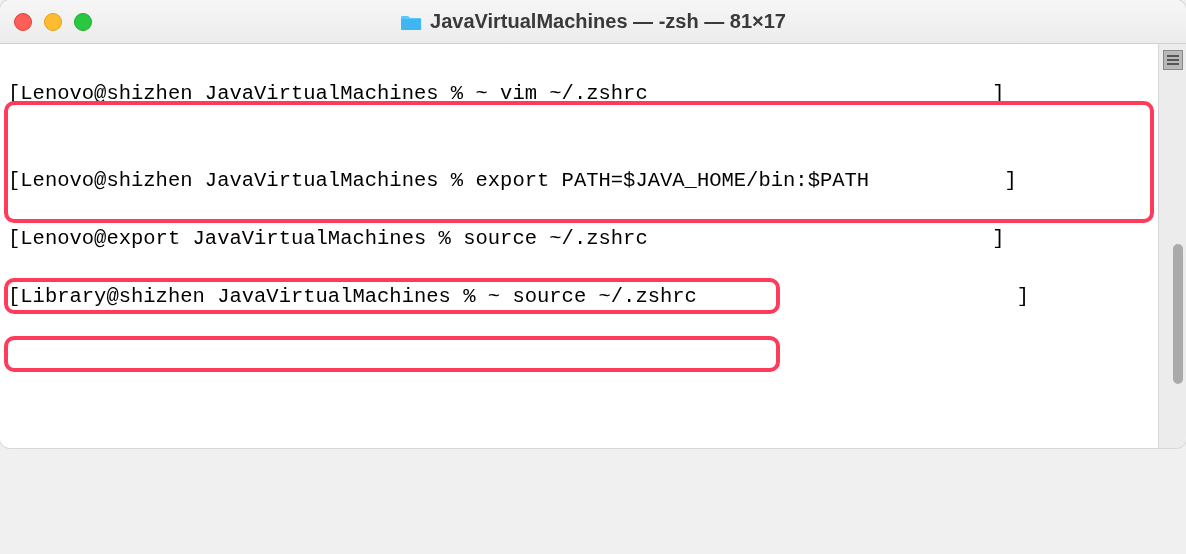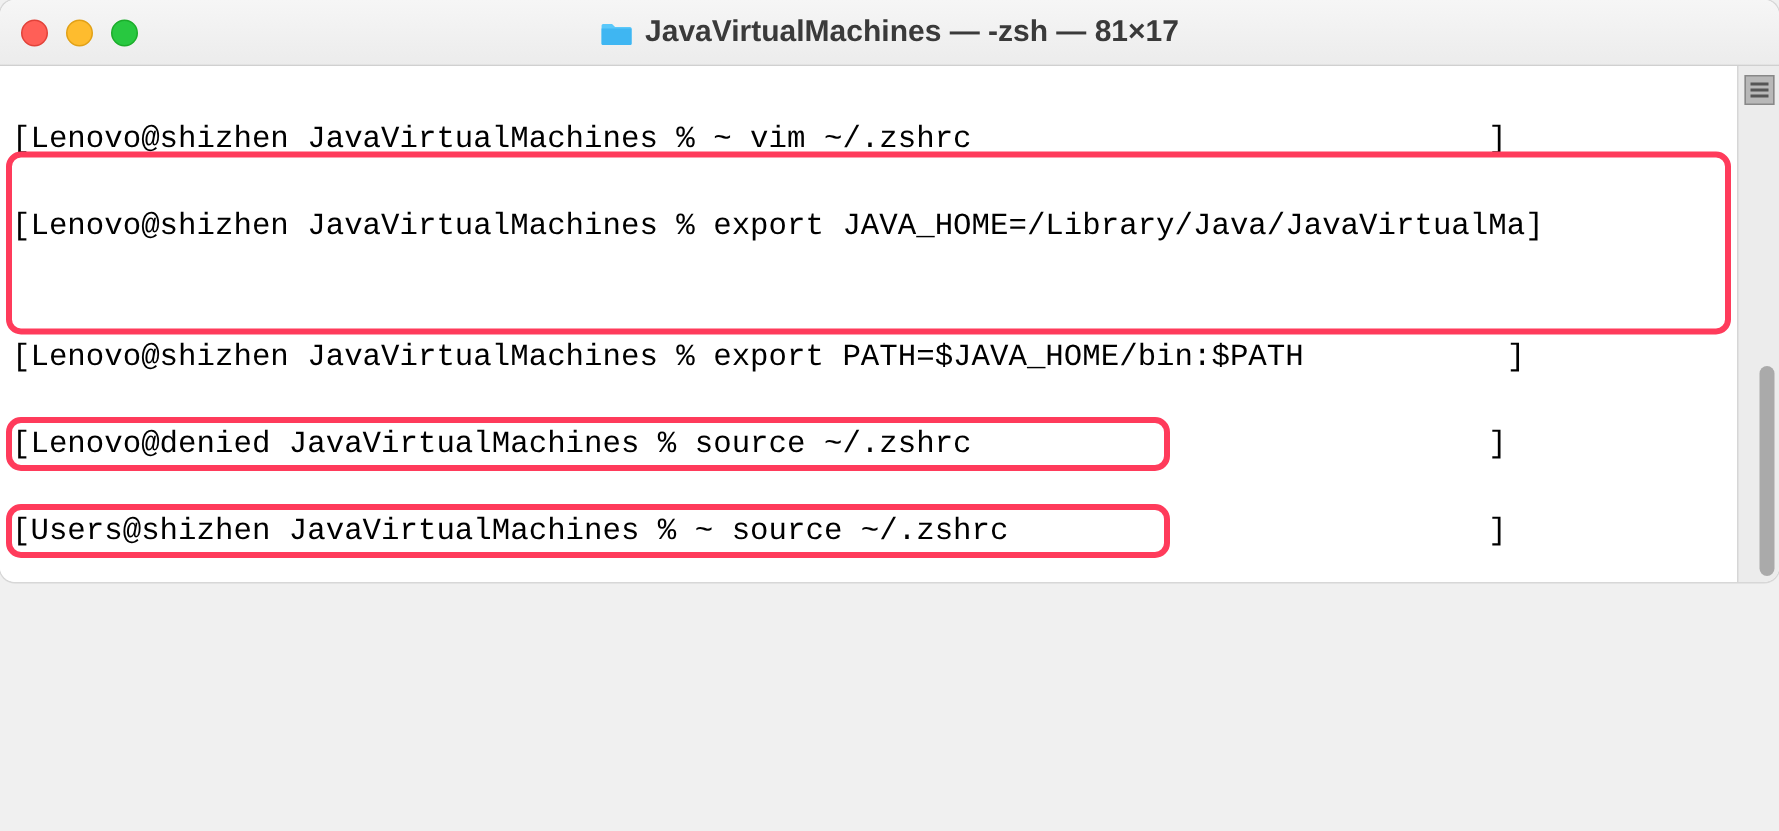--- a/index.html
+++ b/index.html
@@ -5,21 +5,21 @@
     * { margin: 0; padding: 0; box-sizing: border-box; }
     body {
       font-family: -apple-system, BlinkMacSystemFont, sans-serif;
       background: #f0f0f0;
       width: 1186px;
       height: 554px;
       overflow: hidden;
     }
     .window {
       width: 1186px;
-      height: 388px;
+      height: 448px;
       background: #fff;
       border-radius: 10px;
       overflow: hidden;
       box-shadow: 0 0 0 1px rgba(0,0,0,0.1);
       position: relative;
     }
     .titlebar {
       height: 44px;
       background: linear-gradient(to bottom, #f6f6f6, #ececec);
       border-bottom: 1px solid #d0d0d0;
@@ -128,25 +128,24 @@
           <path d="M2 3 h6 l2 2 h10 a1 1 0 0 1 1 1 v10 a1 1 0 0 1 -1 1 h-18 a1 1 0 0 1 -1 -1 v-12 a1 1 0 0 1 1 -1 z" fill="#5ac8fa"></path>
           <path d="M1 6 h20 v10 a1 1 0 0 1 -1 1 h-18 a1 1 0 0 1 -1 -1 z" fill="#3fb6f2"></path>
         </svg>
       </span>
       <span>JavaVirtualMachines — -zsh — 81×17</span>
     </div>
   </div>
 
   <div class="terminal-body">
 <span class="line">[Lenovo@shizhen JavaVirtualMachines % ~ vim ~/.zshrc                            ]</span>
-<span class="line">[Lenovo@shizhen JavaVirtualMachines % export JAVA_HOME=/Library/Java/JavaVirtualMa]</span>
 <span class="line"></span>
 <span class="line">[Lenovo@shizhen JavaVirtualMachines % export PATH=$JAVA_HOME/bin:$PATH           ]</span>
-<span class="line">[Lenovo@denied JavaVirtualMachines % source ~/.zshrc                            ]</span>
-<span class="line">[Users@shizhen JavaVirtualMachines % ~ source ~/.zshrc                          ]</span>
+<span class="line">[Lenovo@export JavaVirtualMachines % source ~/.zshrc                            ]</span>
+<span class="line">[Library@shizhen JavaVirtualMachines % ~ source ~/.zshrc                          ]</span>
 
 
 
 
 
 
 
 
   </div>
 

